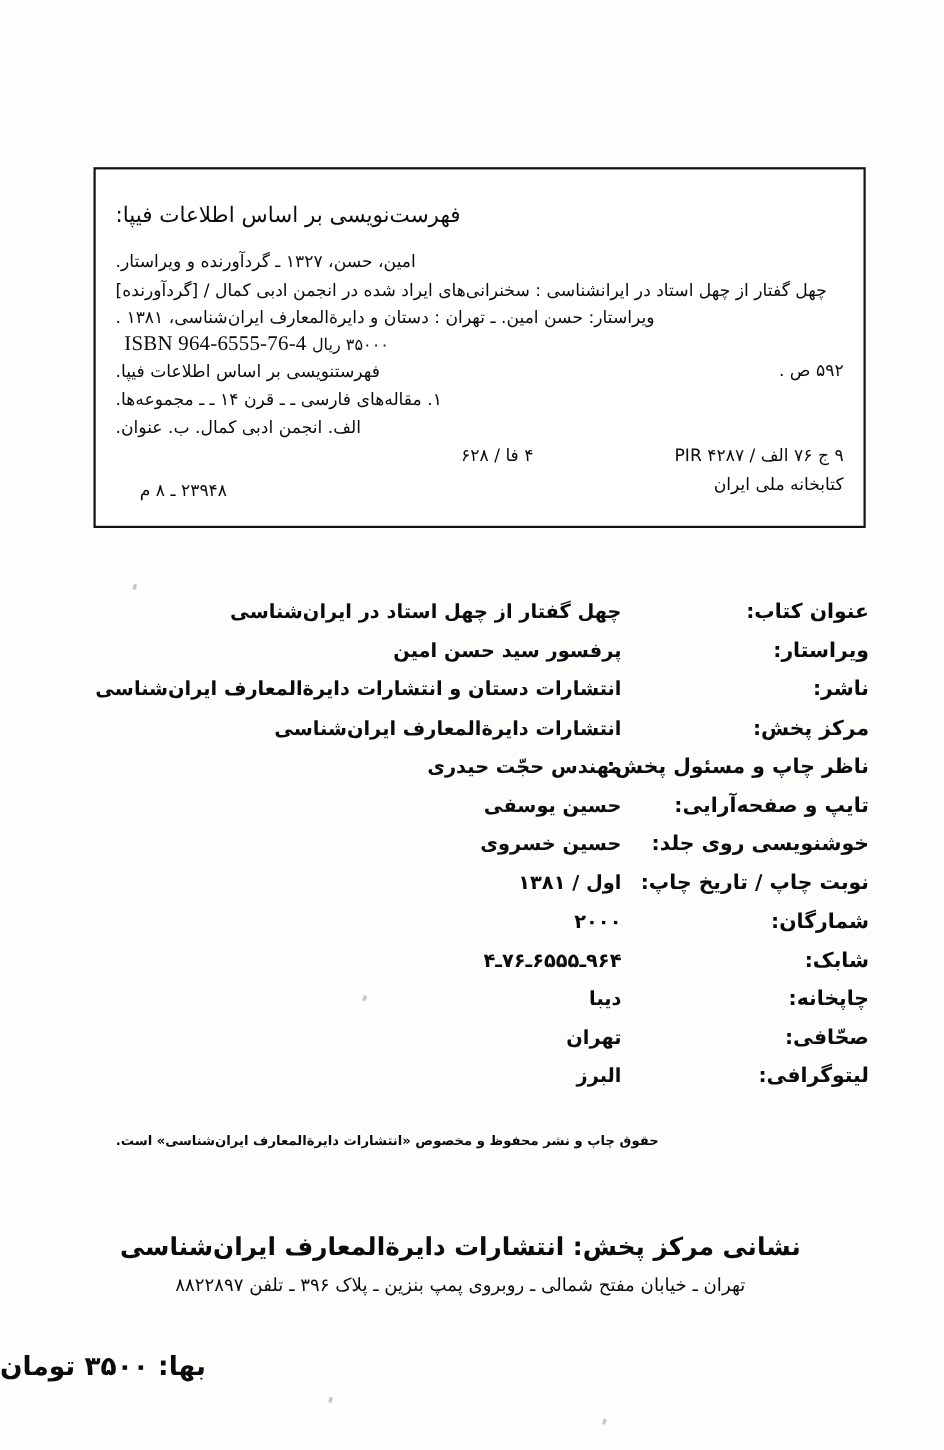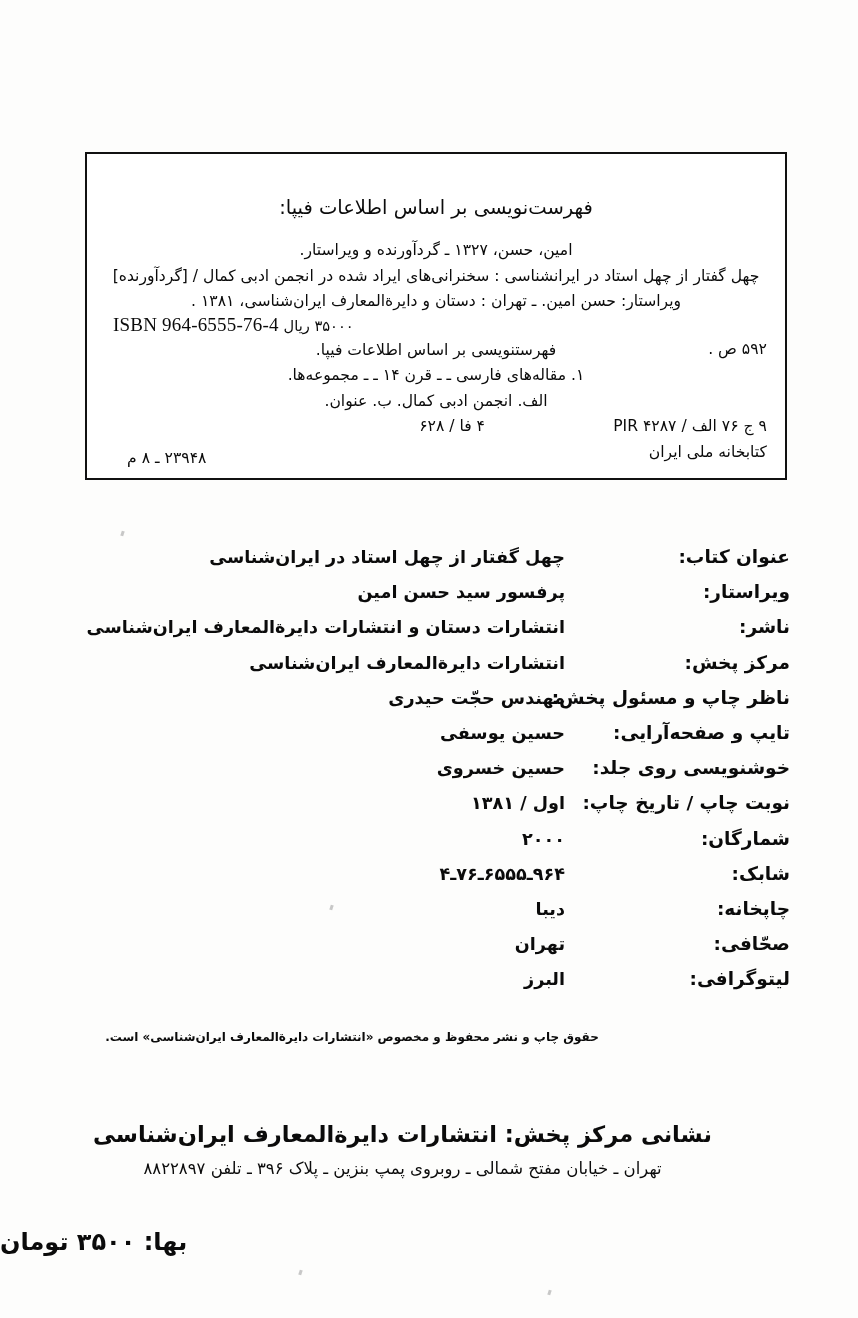--- a/index.html
+++ b/index.html
@@ -30,24 +30,24 @@
     top: 152px;
     width: 702px;
     height: 328px;
     border: 2.2px solid #111;
     box-sizing: border-box;
     background: #ffffff;
   }
   .cip-inner {
     position: absolute;
     inset: 0;
-    padding: 28px 18px 10px 18px;
+    padding: 16px 18px 10px 18px;
     box-sizing: border-box;
     direction: rtl;
-    text-align: center;
+    text-align: left;
   }
   .cip-heading {
     font-size: 19.5px;
     line-height: 1.45;
     margin: 12px 0 16px 0;
     font-weight: 400;
     letter-spacing: 0;
   }
   .cip-line {
     font-size: 15.6px;
@@ -165,21 +165,21 @@
     width: 704px;
     text-align: center;
     font-size: 12px;
     font-weight: bold;
     direction: rtl;
   }
 
   
   .address {
     position: absolute;
-    left: 0;
+    left: 16px;
     top: 1118px;
     width: 805px;
     text-align: center;
     direction: rtl;
   }
   .addr-title {
     font-size: 22.5px;
     font-weight: bold;
     line-height: 1.45;
   }

